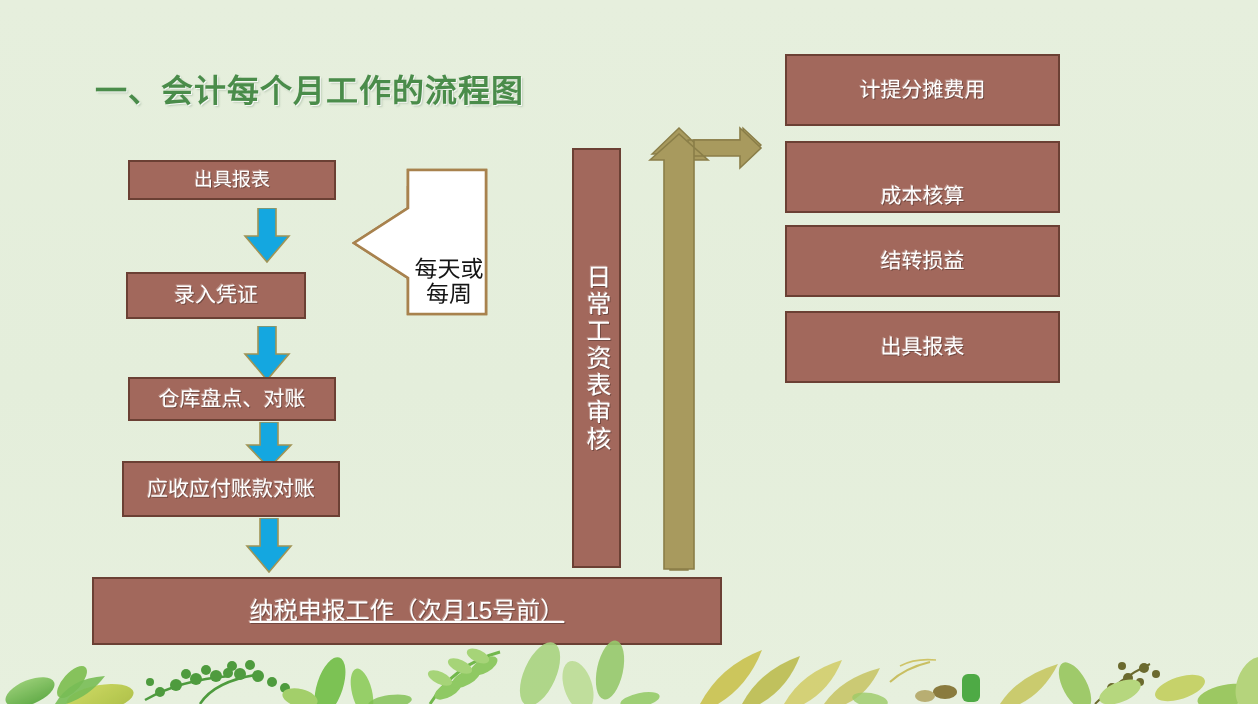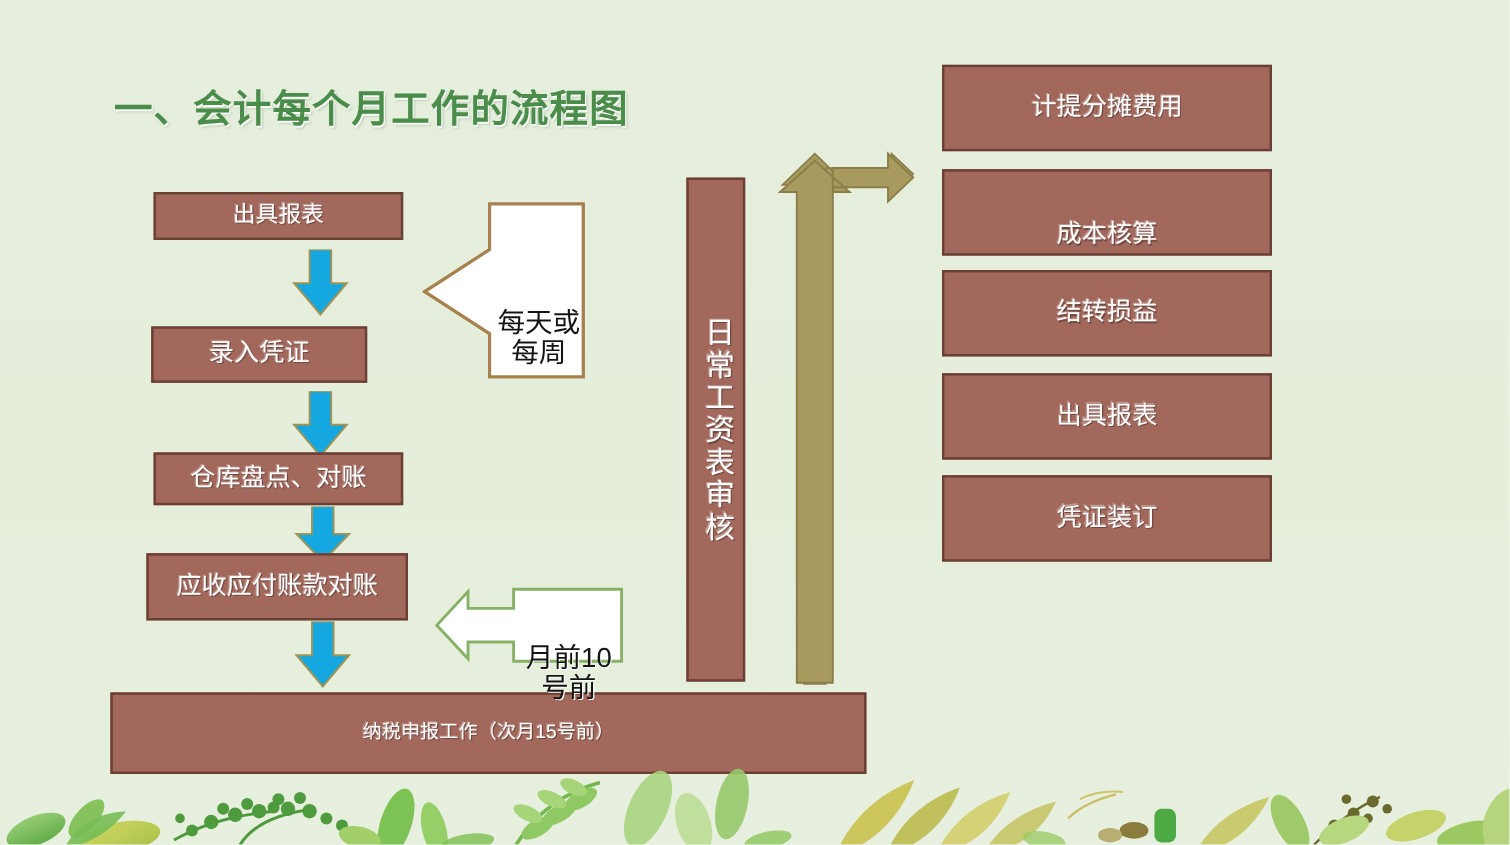--- a/index.html
+++ b/index.html
@@ -44,21 +44,21 @@
     display: flex;
     align-items: center;
     justify-content: center;
     text-align: center;
     line-height: 1.18;
     font-size: 21px;
     text-shadow: 1px 1px 0 rgba(0,0,0,0.30), -1px -1px 0 rgba(255,255,255,0.30);
     padding: 2px 6px;
   }
   .pbox.small { font-size: 19px; }
-  .pbox.wide  { font-size: 16px; }
+  .pbox.wide  { font-size: 24px; text-decoration: underline; }
 
   
   .vbox {
     position: absolute;
     box-sizing: border-box;
     background: #a2685c;
     border: 2px solid #6b4034;
     color: #ffffff;
     font-size: 25px;
     display: flex;
@@ -175,29 +175,20 @@
                        56,112 56,112 56,112 56,112 56,112" fill="#ffffff" stroke="#a8824e" stroke-width="2.6"></polygon>
       <polygon points="56,40 56,18 56,40 2,75 56,110 56,112 56,112" fill="#ffffff" stroke="#a8824e" stroke-width="2.6"></polygon>
       <path d="M 56,2 L 134,2 L 134,146 L 56,146 L 56,110 L 2,75 L 56,40 Z" fill="#ffffff" stroke="#a8824e" stroke-width="2.6" stroke-linejoin="miter"></path>
     </svg>
     <div class="ctext" style="width:78px;">
       <span>每天或每周</span>
     </div>
   </div>
 
 
-  <div class="callout" style="left:362px; top:487px; width:158px; height:68px;">
-    <svg width="158" height="68" viewBox="0 0 158 68">
-      <path d="M 66,4 L 156,4 L 156,64 L 66,64 L 66,48 L 28,48 L 28,62 L 2,34
-               L 28,6 L 28,20 L 66,20 Z" fill="#ffffff" stroke="#86b166" stroke-width="2.4" stroke-linejoin="miter"></path>
-    </svg>
-    <div class="ctext" style="width:92px;">
-      <span>月前10号前</span>
-    </div>
-  </div>
 
   <div class="vbox" style="left: 572px; top: 148px; width: 49px; height: 420px; background-color: rgb(162, 104, 92); border-color: rgb(107, 64, 52);">
     <span>日常工资表审核</span>
   </div>
 
   <div class="olive-arrow">
     <svg width="115" height="445" viewBox="0 0 115 445">
       <path d="M 22,444 L 22,28 L 4,28 L 31,2 L 58,28 L 40,28 L 40,14
                L 95,14 L 95,2 L 113,19 L 95,36 L 95,24 L 40,24 L 40,444 Z" fill="#a89a5e" stroke="#8a7e48" stroke-width="1.4"></path>
 
@@ -227,23 +218,20 @@
   </div>
 
   <div class="pbox" style="left: 785px; top: 225px; width: 275px; height: 72px; background-color: rgb(162, 104, 92); border-color: rgb(107, 64, 52);">
     <span>结转损益</span>
   </div>
 
   <div class="pbox" style="left: 785px; top: 311px; width: 275px; height: 72px; background-color: rgb(162, 104, 92); border-color: rgb(107, 64, 52);">
     <span>出具报表</span>
   </div>
 
-  <div class="pbox" style="left: 785px; top: 396px; width: 275px; height: 72px; background-color: rgb(162, 104, 92); border-color: rgb(107, 64, 52);">
-    <span>凭证装订</span>
-  </div>
 
   <div class="foliage">
     <svg width="1258" height="74" viewBox="0 0 1258 74">
       <defs>
         <linearGradient id="lg1" x1="0" y1="0" x2="0" y2="1">
           <stop offset="0%" stop-color="#8ec96a"></stop>
           <stop offset="100%" stop-color="#5aa83e"></stop>
         </linearGradient>
         <linearGradient id="lg2" x1="0" y1="0" x2="1" y2="1">
           <stop offset="0%" stop-color="#cdd95a"></stop>

